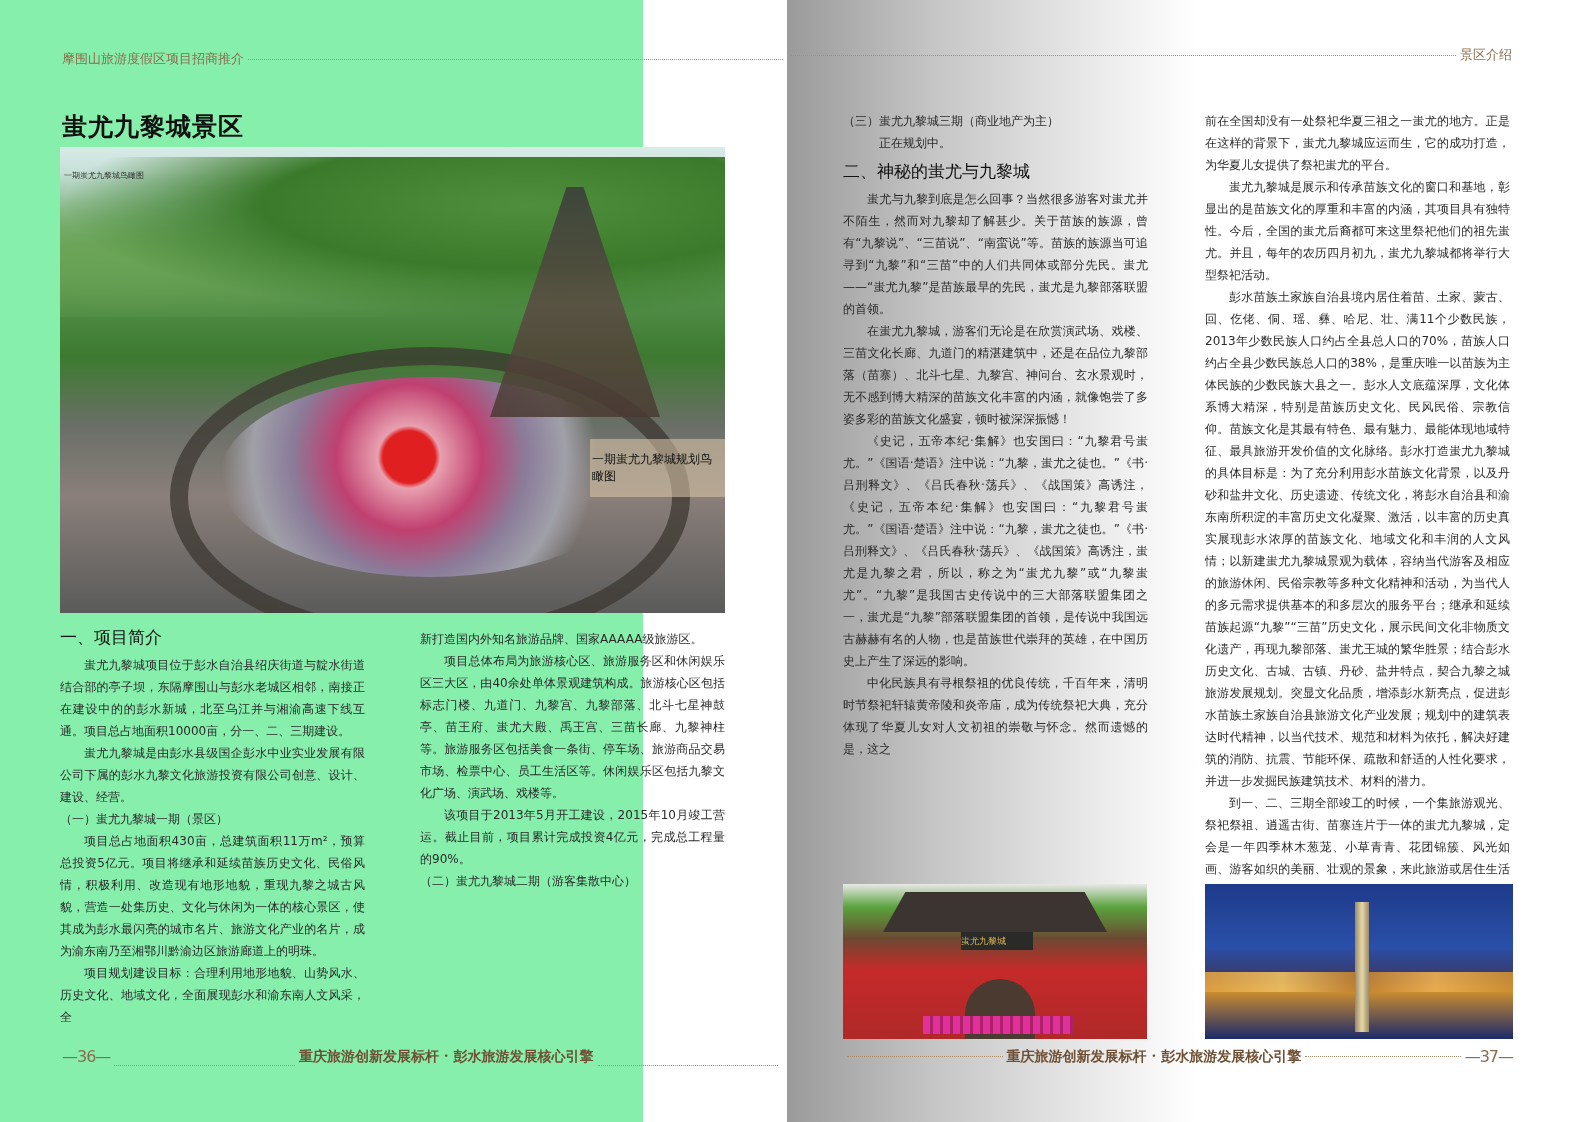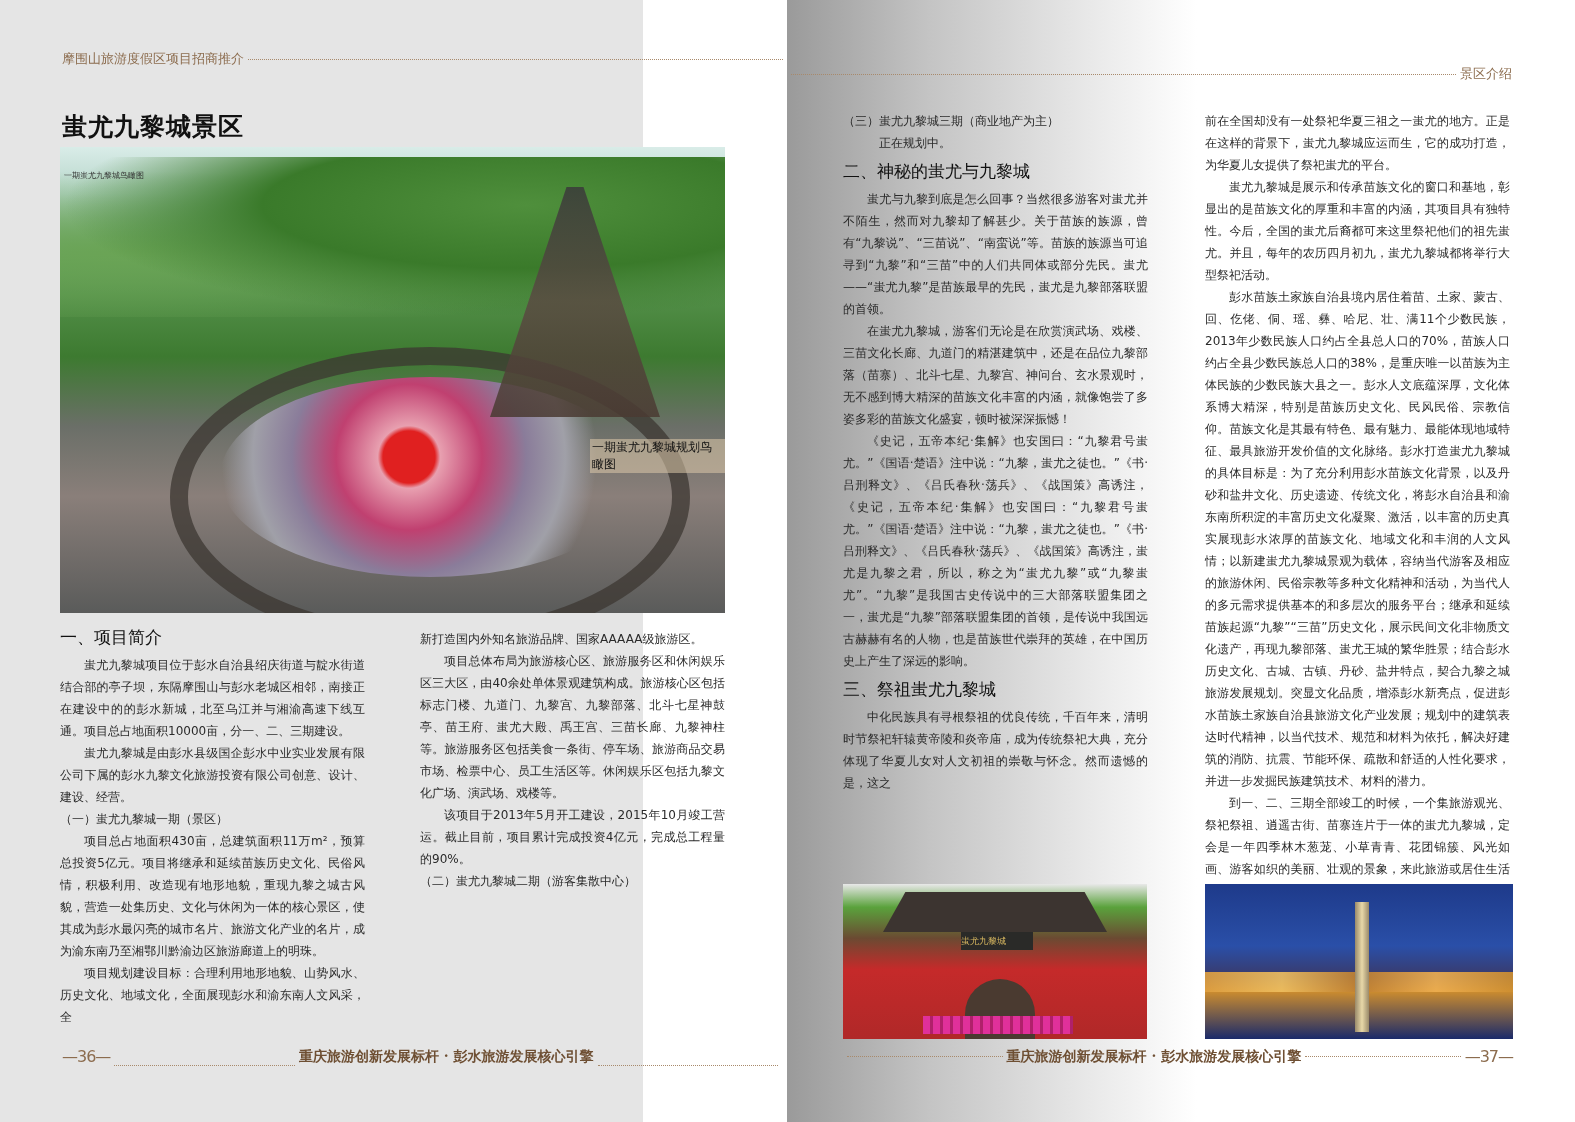--- a/index.html
+++ b/index.html
@@ -1,37 +1,37 @@
 <!DOCTYPE html>
 <html><head>
 <meta charset="utf-8">
 <style>
   * { box-sizing: border-box; margin: 0; padding: 0; }
   html, body { width: 1575px; height: 1122px; overflow: hidden; }
   body { font-family: "DejaVu Sans", "Liberation Sans", sans-serif; color: #2a2a2a; position: relative; background: #fff; }
-  .page-left { position: absolute; left: 0; top: 0; width: 643px; height: 1122px; background: #e5e5e5; }
+  .page-left { position: absolute; left: 0; top: 0; width: 643px; height: 1122px; background: #86efac; }
   .page-right { position: absolute; left: 787px; top: 0; width: 788px; height: 1122px;
     background: linear-gradient(to right, #9a9a9a 0%, #c4c4c4 18%, #e8e8e8 38%, #ffffff 52%, #ffffff 100%); }
   .header-left { position: absolute; left: 62px; top: 50px; width: 725px; display: flex; align-items: center; }
   .header-left .txt, .header-right .txt { color: #8c6c4e; font-size: 13px; white-space: nowrap; }
   .dots { flex: 1; border-top: 1px dotted #a88a6c; height: 0; margin: 0 4px; }
-  .header-right { position: absolute; left: 787px; top: 65px; width: 725px; display: flex; align-items: center; }
+  .header-right { position: absolute; left: 787px; top: 46px; width: 725px; display: flex; align-items: center; }
   .title { position: absolute; left: 62px; top: 110px; font-size: 25px; color: #111; letter-spacing: 1px; }
   .photo-main { position: absolute; left: 60px; top: 147px; width: 665px; height: 466px; overflow: hidden;
     background: linear-gradient(180deg, #d9ece8 0%, #b6d6c9 10%, #5e9a55 25%, #3d7a30 45%, #6b6f68 60%, #8a7f7a 75%, #5a5b5a 100%); }
   .photo-main .caption-top { position: absolute; left: 4px; top: 23px; font-size: 8px; color: #333; }
   .photo-main .mountain { position: absolute; left: 0; top: 10px; width: 665px; height: 160px;
     background: radial-gradient(ellipse at 70% 30%, #4f8f3c 0%, #3a7a2a 40%, transparent 70%), radial-gradient(ellipse at 10% 60%, #6aa455 0%, transparent 60%); }
   .photo-main .plaza { position: absolute; left: 160px; top: 230px; width: 420px; height: 200px; border-radius: 50%;
     background: radial-gradient(circle at 45% 40%, #e02020 0%, #e02020 10%, #e8a0b0 12%, #c04070 28%, #8a7c9a 45%, #a0a0a8 60%, transparent 72%); }
   .photo-main .temple { position: absolute; left: 430px; top: 40px; width: 170px; height: 230px;
     background: linear-gradient(180deg, #3a3a3a 0%, #5a4a42 50%, #4a3a32 100%); clip-path: polygon(45% 0, 55% 0, 100% 100%, 0 100%); opacity: 0.85; }
   .photo-main .ring { position: absolute; left: 110px; top: 200px; width: 520px; height: 300px; border-radius: 50%;
     border: 18px solid rgba(60,55,50,0.75); }
-  .photo-main .overlay-text { position: absolute; left: 530px; top: 292px; font-family: Liberation Mono, monospace; font-size: 12px; color: #111; background: rgba(220,200,170,0.55); padding: 0 2px; }
+  .photo-main .overlay-text { position: absolute; left: 530px; top: 292px; font-family: Liberation Mono, monospace; font-size: 12px; color: #111; background: rgba(220,200,170,0.55); padding: 12px 2px; }
   .col { position: absolute; font-size: 12px; line-height: 22px; color: #2a2a2a; text-align: justify; }
   .col p { text-indent: 2em; }
   .col p.sub { text-indent: 0; }
   .col p.indent-extra { text-indent: 3em; }
   .col h2 { font-size: 17px; font-weight: normal; color: #111; line-height: 30px; margin: 2px 0 2px 0; text-indent: 0; }
   .col-l1 { left: 60px; top: 620px; width: 305px; }
   .col-l2 { left: 420px; top: 628px; width: 305px; }
   .col-r1 { left: 843px; top: 110px; width: 305px; }
   .col-r2 { left: 1205px; top: 110px; width: 305px; }
   .photo-gate { position: absolute; left: 843px; top: 884px; width: 304px; height: 155px; overflow: hidden;
@@ -100,21 +100,20 @@
   <span class="txt">景区介绍</span>
 </div>
 
 <div class="col col-r1">
   <p class="sub">（三）蚩尤九黎城三期（商业地产为主）</p>
   <p class="indent-extra">正在规划中。</p>
   <h2>二、神秘的蚩尤与九黎城</h2>
   <p>蚩尤与九黎到底是怎么回事？当然很多游客对蚩尤并不陌生，然而对九黎却了解甚少。关于苗族的族源，曾有“九黎说”、“三苗说”、“南蛮说”等。苗族的族源当可追寻到“九黎”和“三苗”中的人们共同体或部分先民。蚩尤——“蚩尤九黎”是苗族最早的先民，蚩尤是九黎部落联盟的首领。</p>
   <p>在蚩尤九黎城，游客们无论是在欣赏演武场、戏楼、三苗文化长廊、九道门的精湛建筑中，还是在品位九黎部落（苗寨）、北斗七星、九黎宫、神问台、玄水景观时，无不感到博大精深的苗族文化丰富的内涵，就像饱尝了多姿多彩的苗族文化盛宴，顿时被深深振憾！</p>
   <p>《史记，五帝本纪·集解》也安国曰：“九黎君号蚩尤。”《国语·楚语》注中说：“九黎，蚩尤之徒也。”《书·吕刑释文》、《吕氏春秋·荡兵》、《战国策》高诱注，《史记，五帝本纪·集解》也安国曰：“九黎君号蚩尤。”《国语·楚语》注中说：“九黎，蚩尤之徒也。”《书·吕刑释文》、《吕氏春秋·荡兵》、《战国策》高诱注，蚩尤是九黎之君，所以，称之为“蚩尤九黎”或“九黎蚩尤”。“九黎”是我国古史传说中的三大部落联盟集团之一，蚩尤是“九黎”部落联盟集团的首领，是传说中我国远古赫赫有名的人物，也是苗族世代崇拜的英雄，在中国历史上产生了深远的影响。</p>
-  <h2>三、祭祖蚩尤九黎城</h2>
   <p>中化民族具有寻根祭祖的优良传统，千百年来，清明时节祭祀轩辕黄帝陵和炎帝庙，成为传统祭祀大典，充分体现了华夏儿女对人文初祖的崇敬与怀念。然而遗憾的是，这之</p>
 </div>
 
 <div class="col col-r2">
   <p class="sub">前在全国却没有一处祭祀华夏三祖之一蚩尤的地方。正是在这样的背景下，蚩尤九黎城应运而生，它的成功打造，为华夏儿女提供了祭祀蚩尤的平台。</p>
   <p>蚩尤九黎城是展示和传承苗族文化的窗口和基地，彰显出的是苗族文化的厚重和丰富的内涵，其项目具有独特性。今后，全国的蚩尤后裔都可来这里祭祀他们的祖先蚩尤。并且，每年的农历四月初九，蚩尤九黎城都将举行大型祭祀活动。</p>
   <p>彭水苗族土家族自治县境内居住着苗、土家、蒙古、回、仡佬、侗、瑶、彝、哈尼、壮、满11个少数民族，2013年少数民族人口约占全县总人口的70%，苗族人口约占全县少数民族总人口的38%，是重庆唯一以苗族为主体民族的少数民族大县之一。彭水人文底蕴深厚，文化体系博大精深，特别是苗族历史文化、民风民俗、宗教信仰。苗族文化是其最有特色、最有魅力、最能体现地域特征、最具旅游开发价值的文化脉络。彭水打造蚩尤九黎城的具体目标是：为了充分利用彭水苗族文化背景，以及丹砂和盐井文化、历史遗迹、传统文化，将彭水自治县和渝东南所积淀的丰富历史文化凝聚、激活，以丰富的历史真实展现彭水浓厚的苗族文化、地域文化和丰润的人文风情；以新建蚩尤九黎城景观为载体，容纳当代游客及相应的旅游休闲、民俗宗教等多种文化精神和活动，为当代人的多元需求提供基本的和多层次的服务平台；继承和延续苗族起源“九黎”“三苗”历史文化，展示民间文化非物质文化遗产，再现九黎部落、蚩尤王城的繁华胜景；结合彭水历史文化、古城、古镇、丹砂、盐井特点，契合九黎之城旅游发展规划。突显文化品质，增添彭水新亮点，促进彭水苗族土家族自治县旅游文化产业发展；规划中的建筑表达时代精神，以当代技术、规范和材料为依托，解决好建筑的消防、抗震、节能环保、疏散和舒适的人性化要求，并进一步发掘民族建筑技术、材料的潜力。</p>
   <p>到一、二、三期全部竣工的时候，一个集旅游观光、祭祀祭祖、逍遥古街、苗寨连片于一体的蚩尤九黎城，定会是一年四季林木葱茏、小草青青、花团锦簇、风光如画、游客如织的美丽、壮观的景象，来此旅游或居住生活在蚩尤九黎城，就像过上了神仙般的日子，相信游客来了就不想走，即使走了也一定还会再来！</p>
 </div>
 

